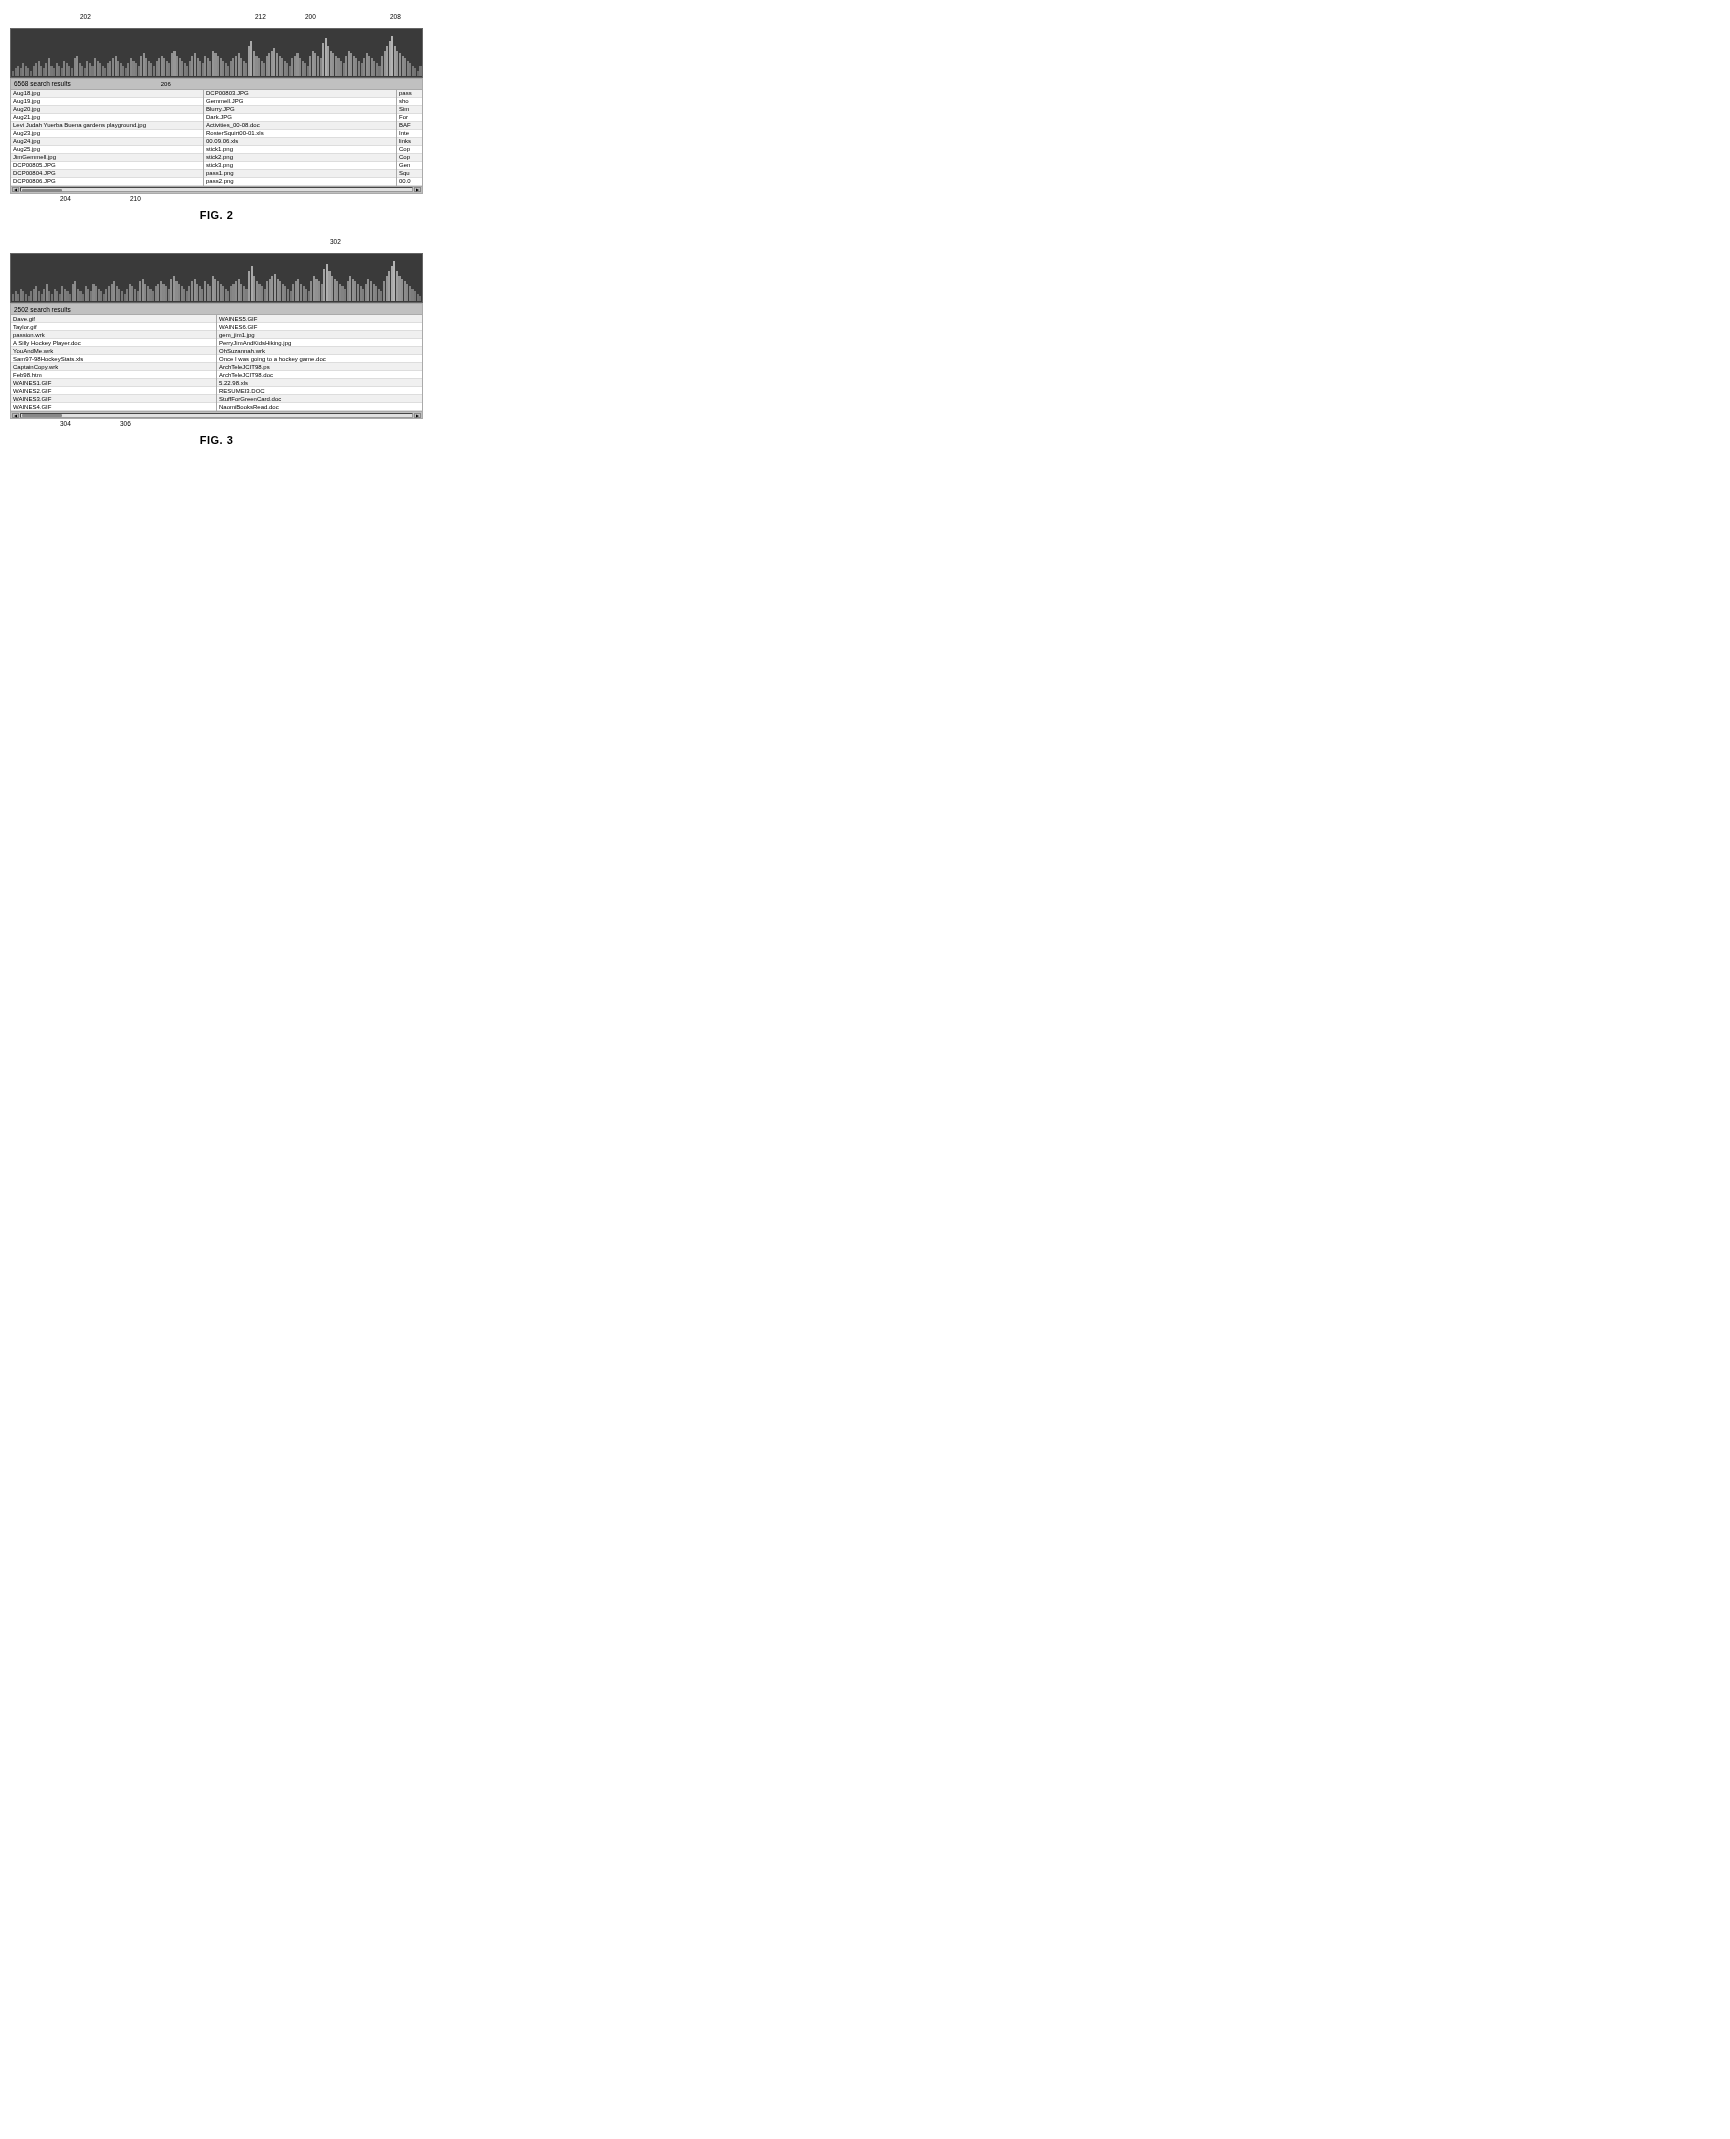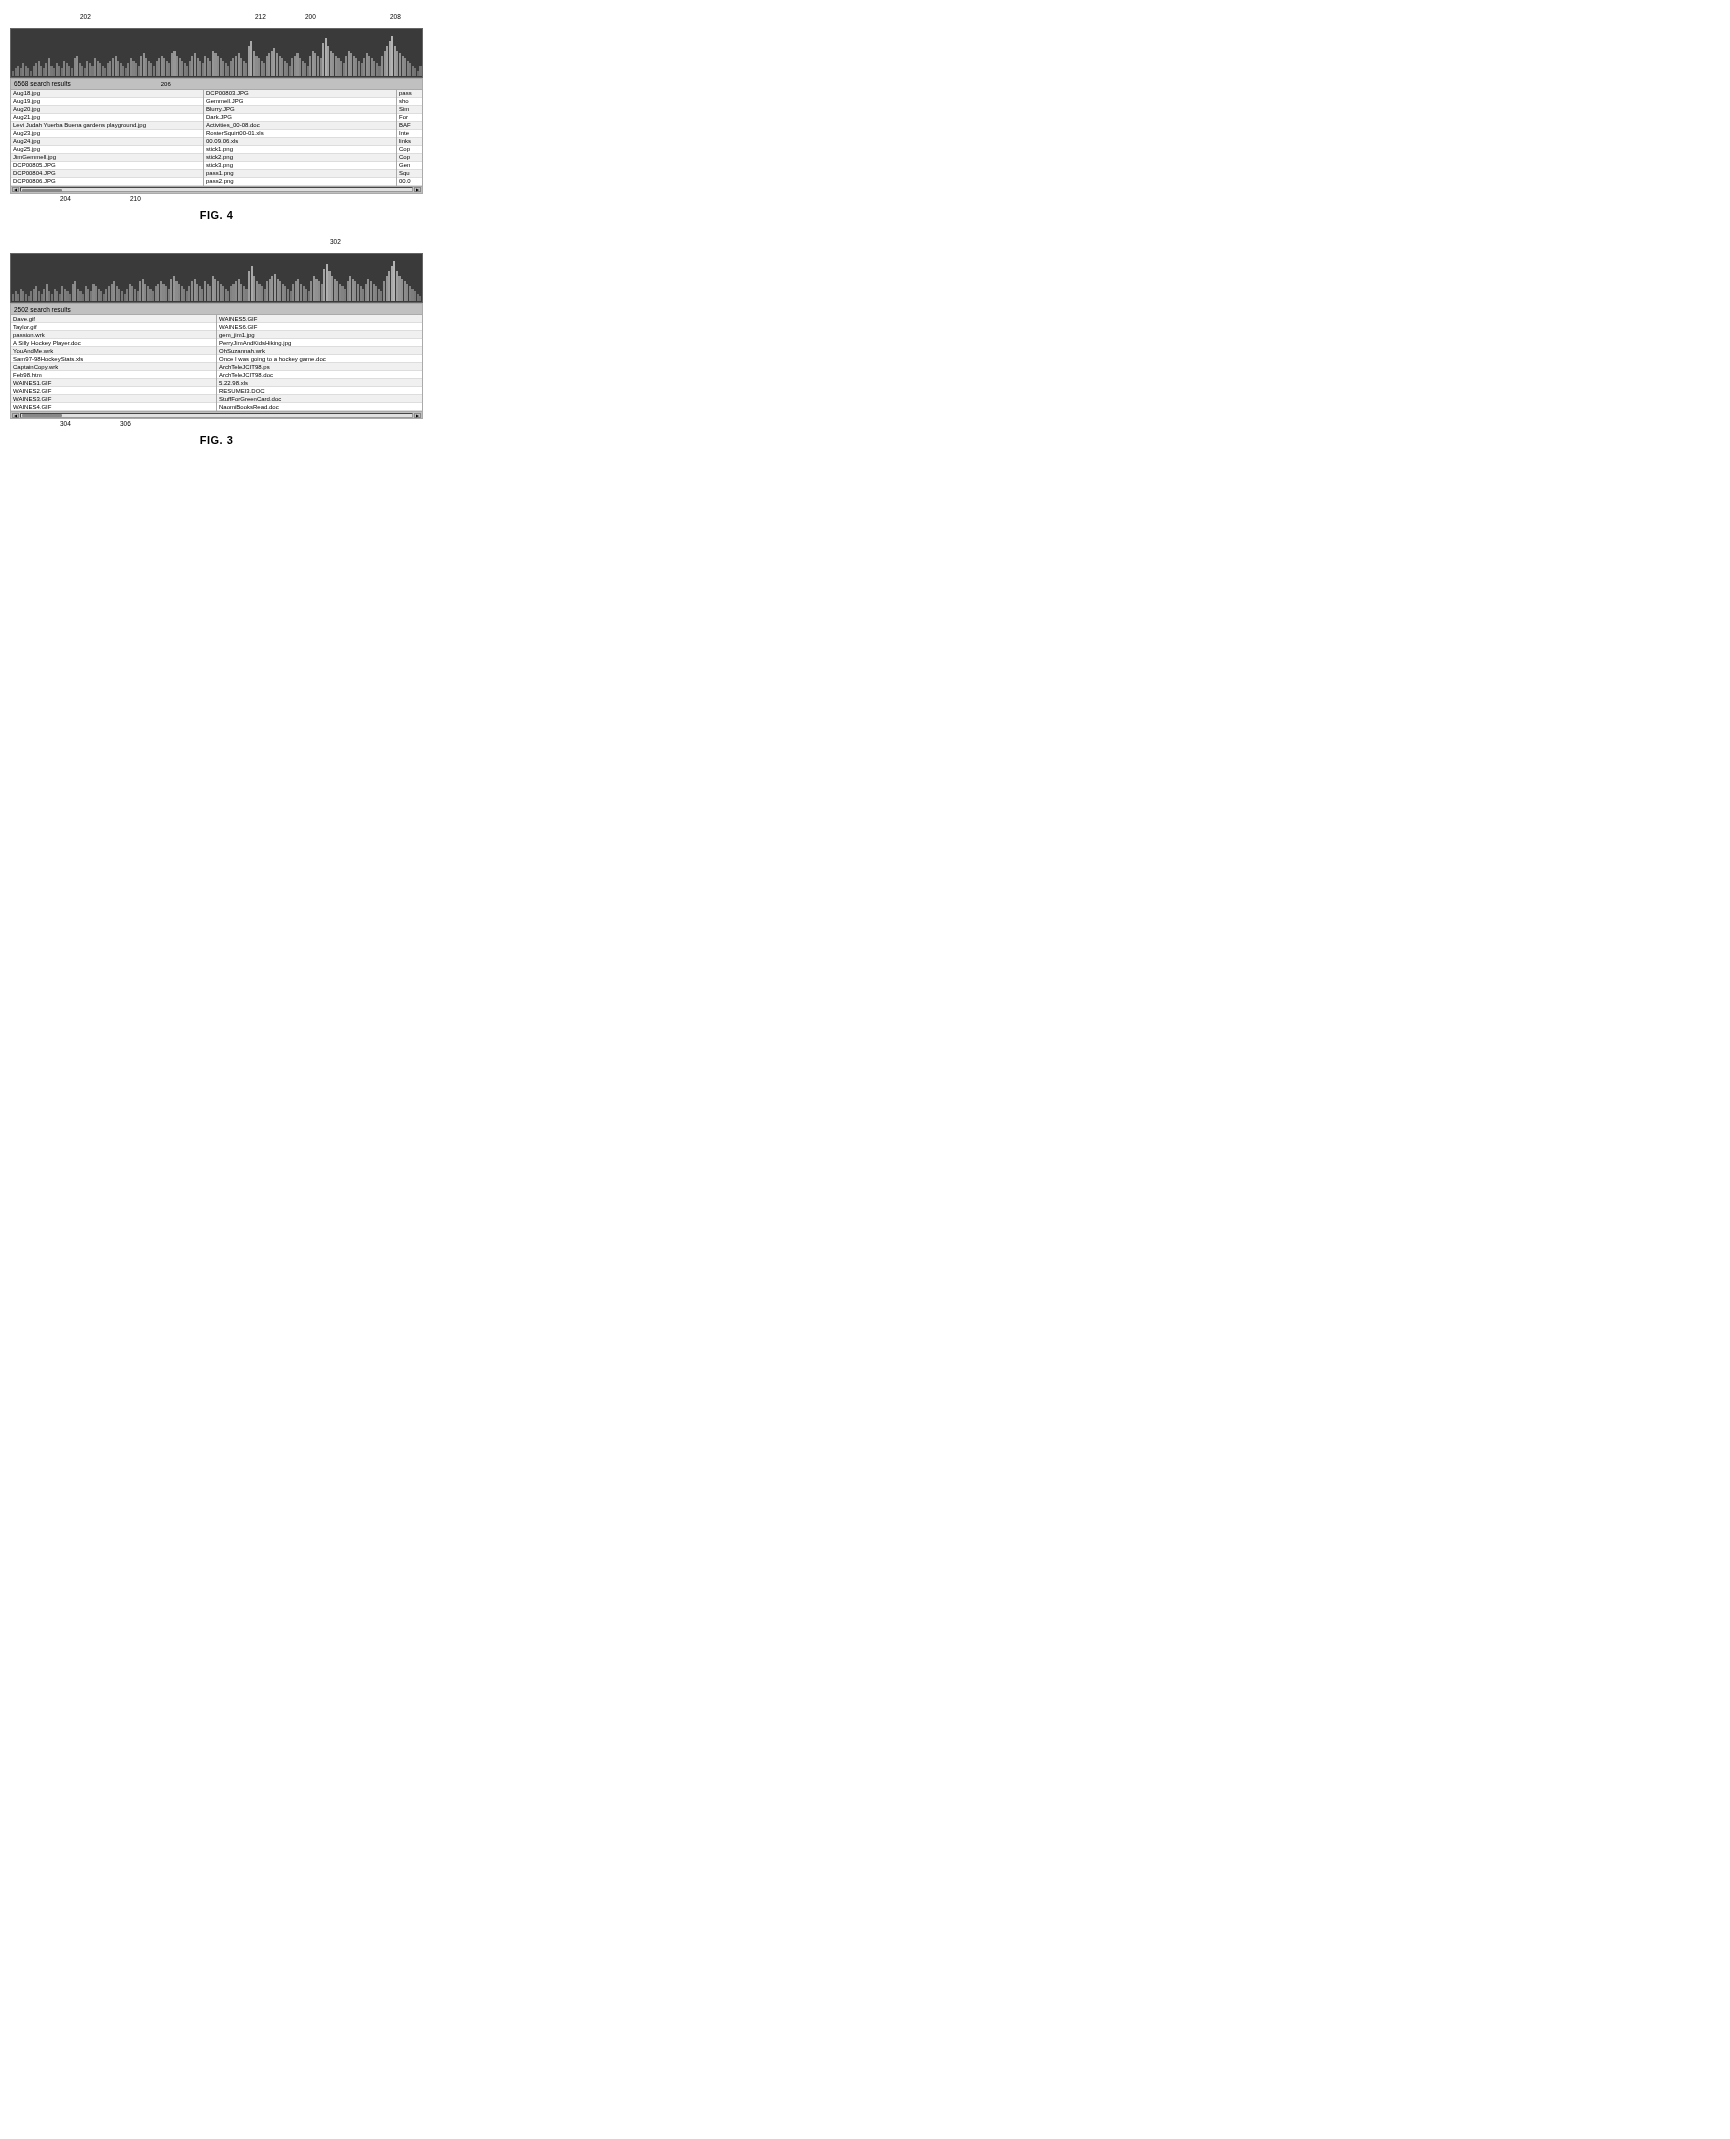--- a/index.html
+++ b/index.html
@@ -405,21 +405,21 @@
       </div>
       <div class="scrollbar-arrow-right">▶</div>
     </div>
   </div>
 
   <div style="position:relative; height:10px;">
     <span style="position:absolute; left:50px; top:1px; font-size:6.5px;">204</span>
     <span style="position:absolute; left:120px; top:1px; font-size:6.5px;">210</span>
   </div>
 
-  <div class="fig-label">FIG. 4</div>
+  <div class="fig-label">FIG. 2</div>
 </div>
 
 <div class="figure-container">
 
   <div class="top-annotations">
     <span class="ref-number" style="left:320px; top:2.5px;">302</span>
   </div>
 
   <div class="chart-wrapper">
     <div class="chart-area" id="chart3">

